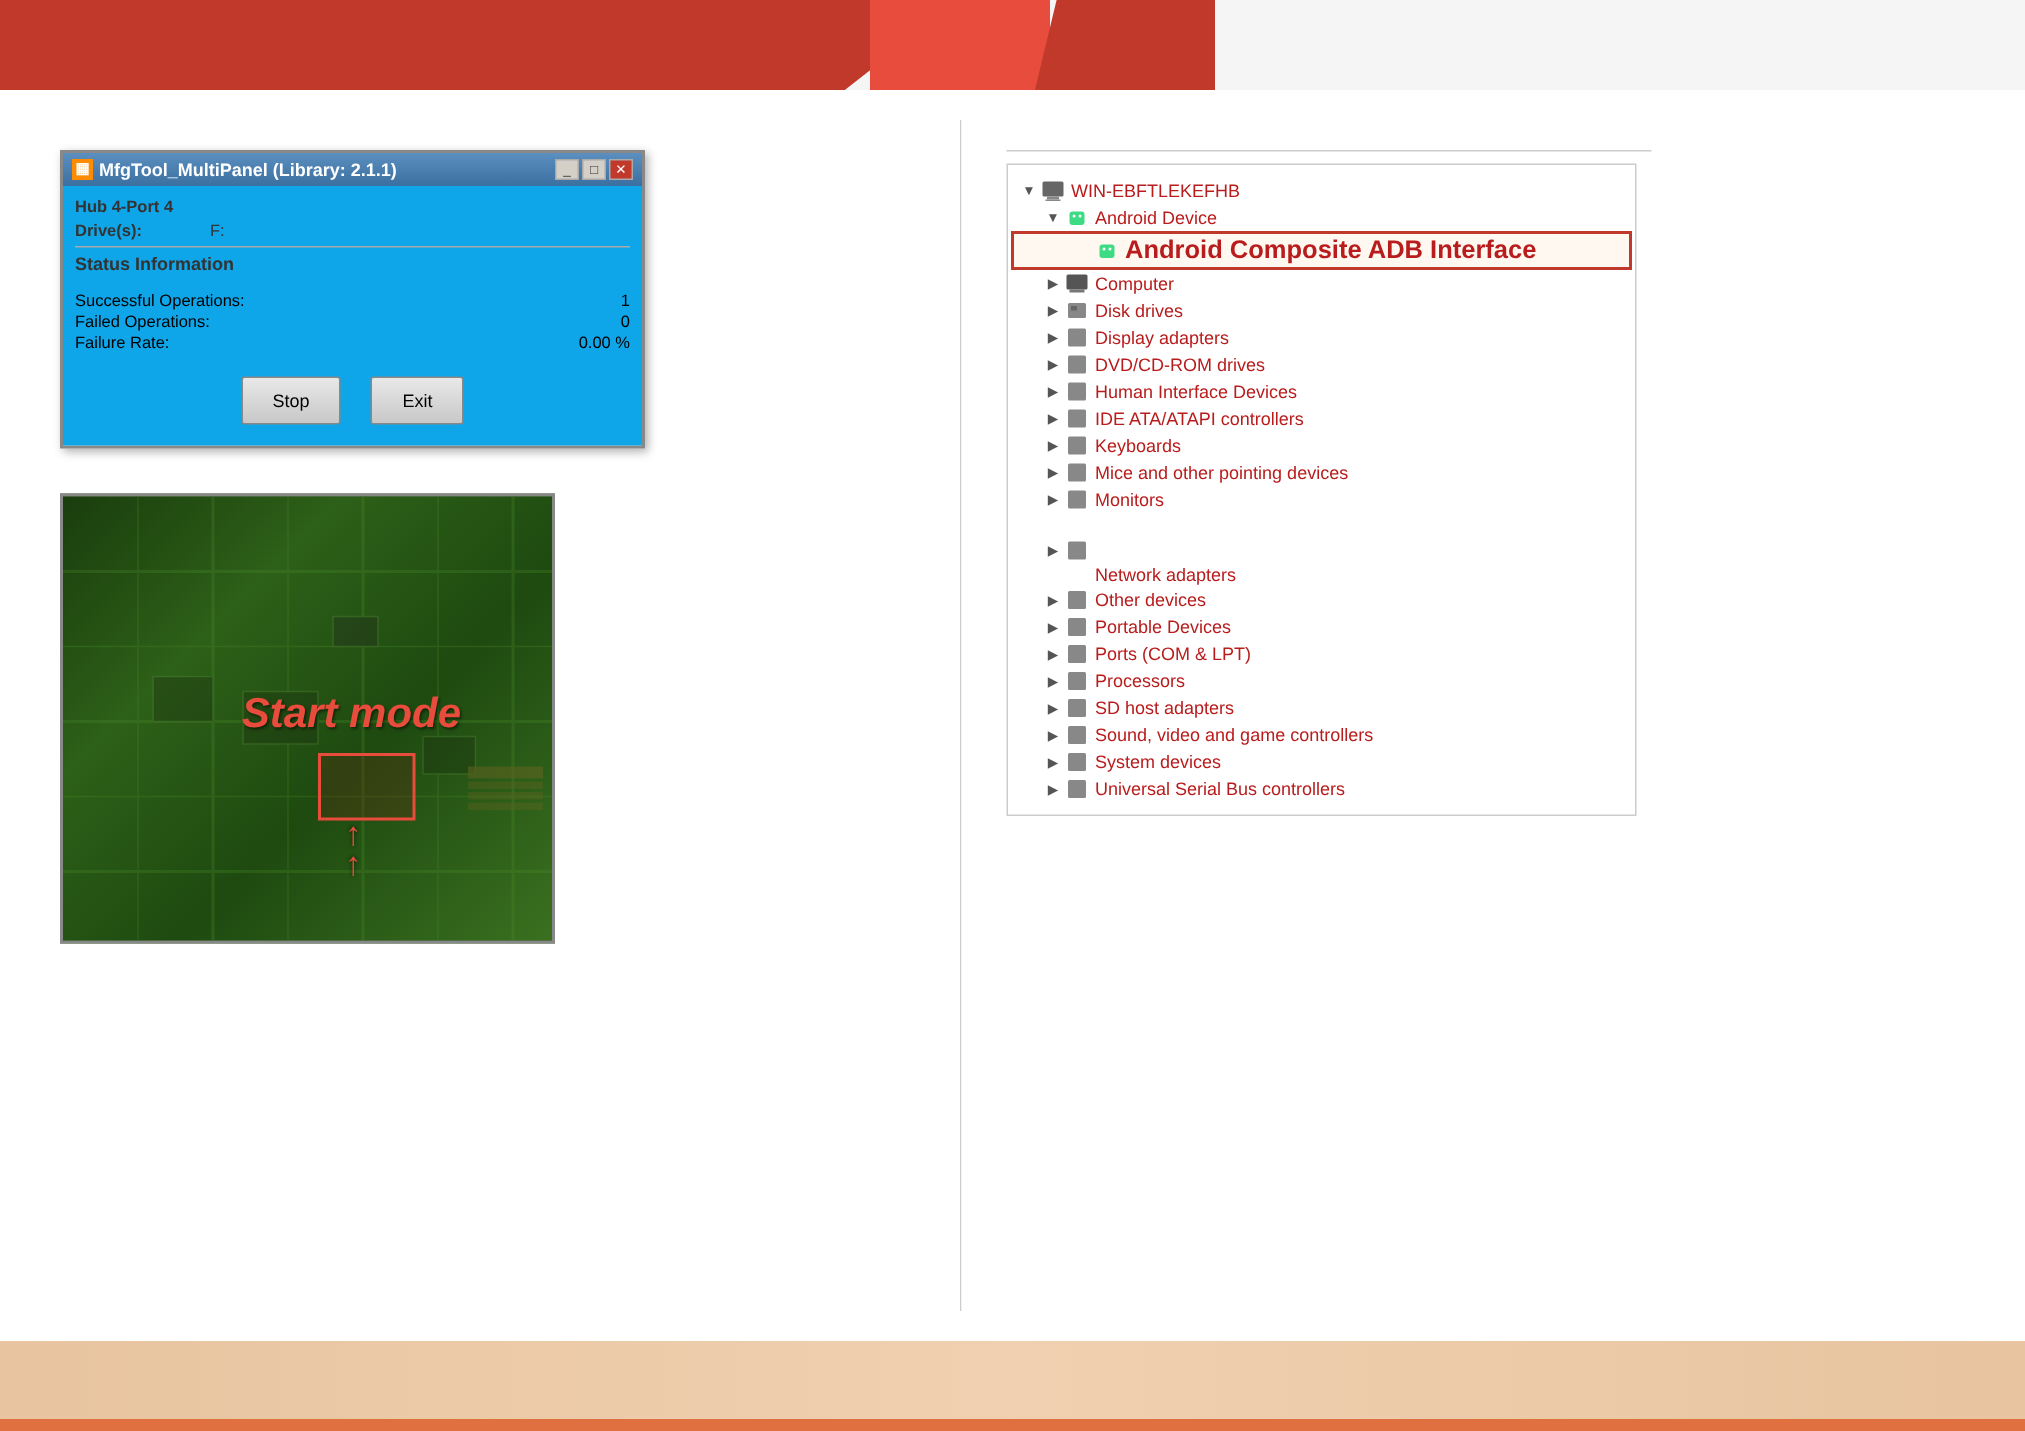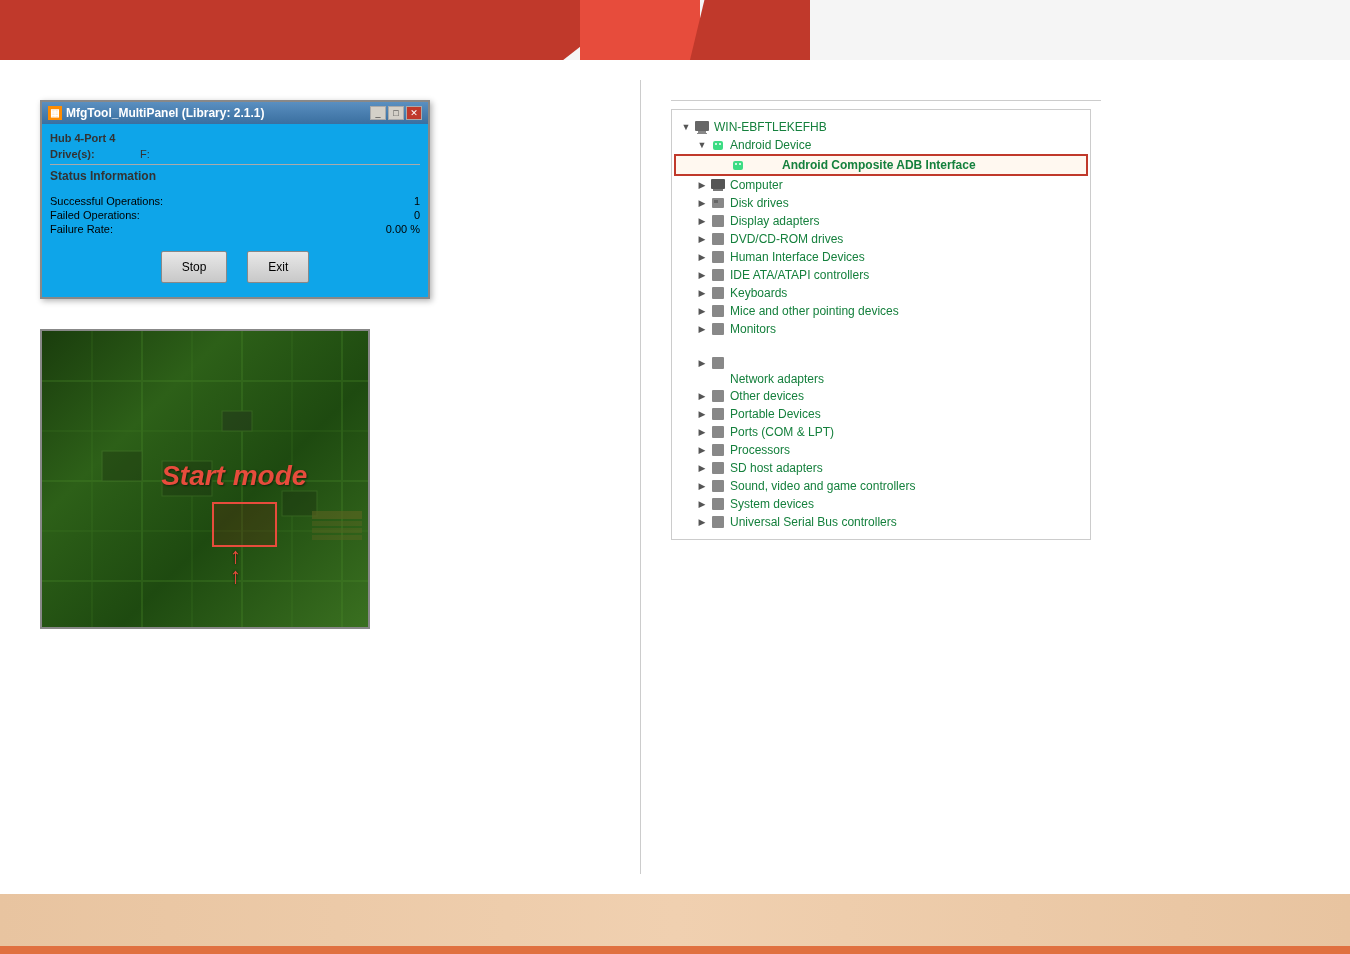--- a/index.html
+++ b/index.html
@@ -278,21 +278,21 @@
       width: 16px;
       height: 16px;
       margin-right: 4px;
       display: inline-flex;
       align-items: center;
       justify-content: center;
       font-size: 12px;
     }
     .dm-label {
       font-size: 12px;
-      color: #15803d;
+      color: #b91c1c;
     }
   </style>
 </head>
 <body>
 
 <div class="top-bar">
   <div class="top-bar-left"></div>
   <div class="top-bar-center"></div>
   <div class="top-bar-right"></div>
 </div>
@@ -414,21 +414,21 @@
           </div>
           <div class="dm-item" style="padding-left: 40px; border: 2px solid rgb(192, 57, 43); background: rgb(255, 248, 240); margin-left: 2px; margin-right: 2px;">
             <span class="dm-chevron" style="font-size: 9px; color: rgb(85, 85, 85); width: 12px; min-width: 12px;"></span>
             <span class="dm-icon">
               <svg width="16" height="16" viewBox="0 0 16 16">
                 <rect x="3" y="4" width="10" height="9" rx="2" fill="#3ddc84"></rect>
                 <circle cx="6" cy="7" r="1" fill="white"></circle>
                 <circle cx="10" cy="7" r="1" fill="white"></circle>
               </svg>
             </span>
-            <span class="dm-label" style="font-size: 12px; font-family: Arial, sans-serif; font-weight: bold; margin-left: 32px;">Android Composite ADB Interface</span>
+            <span class="dm-label" style="font-size: 17px; font-family: Arial, sans-serif; font-weight: bold;">Android Composite ADB Interface</span>
           </div>
           <div class="dm-item" style="padding-left: 24px;">
             <span class="dm-chevron" style="font-size: 9px; color: rgb(85, 85, 85); width: 12px; min-width: 12px;">▶</span>
             <span class="dm-icon">
               <svg width="16" height="16" viewBox="0 0 16 16">
                 <rect x="1" y="2" width="14" height="10" rx="1" fill="#555"></rect>
                 <rect x="3" y="12" width="10" height="2" fill="#777"></rect>
               </svg>
             </span>
             <span class="dm-label" style="font-size: 12px; font-family: Arial, sans-serif;">Computer</span>

